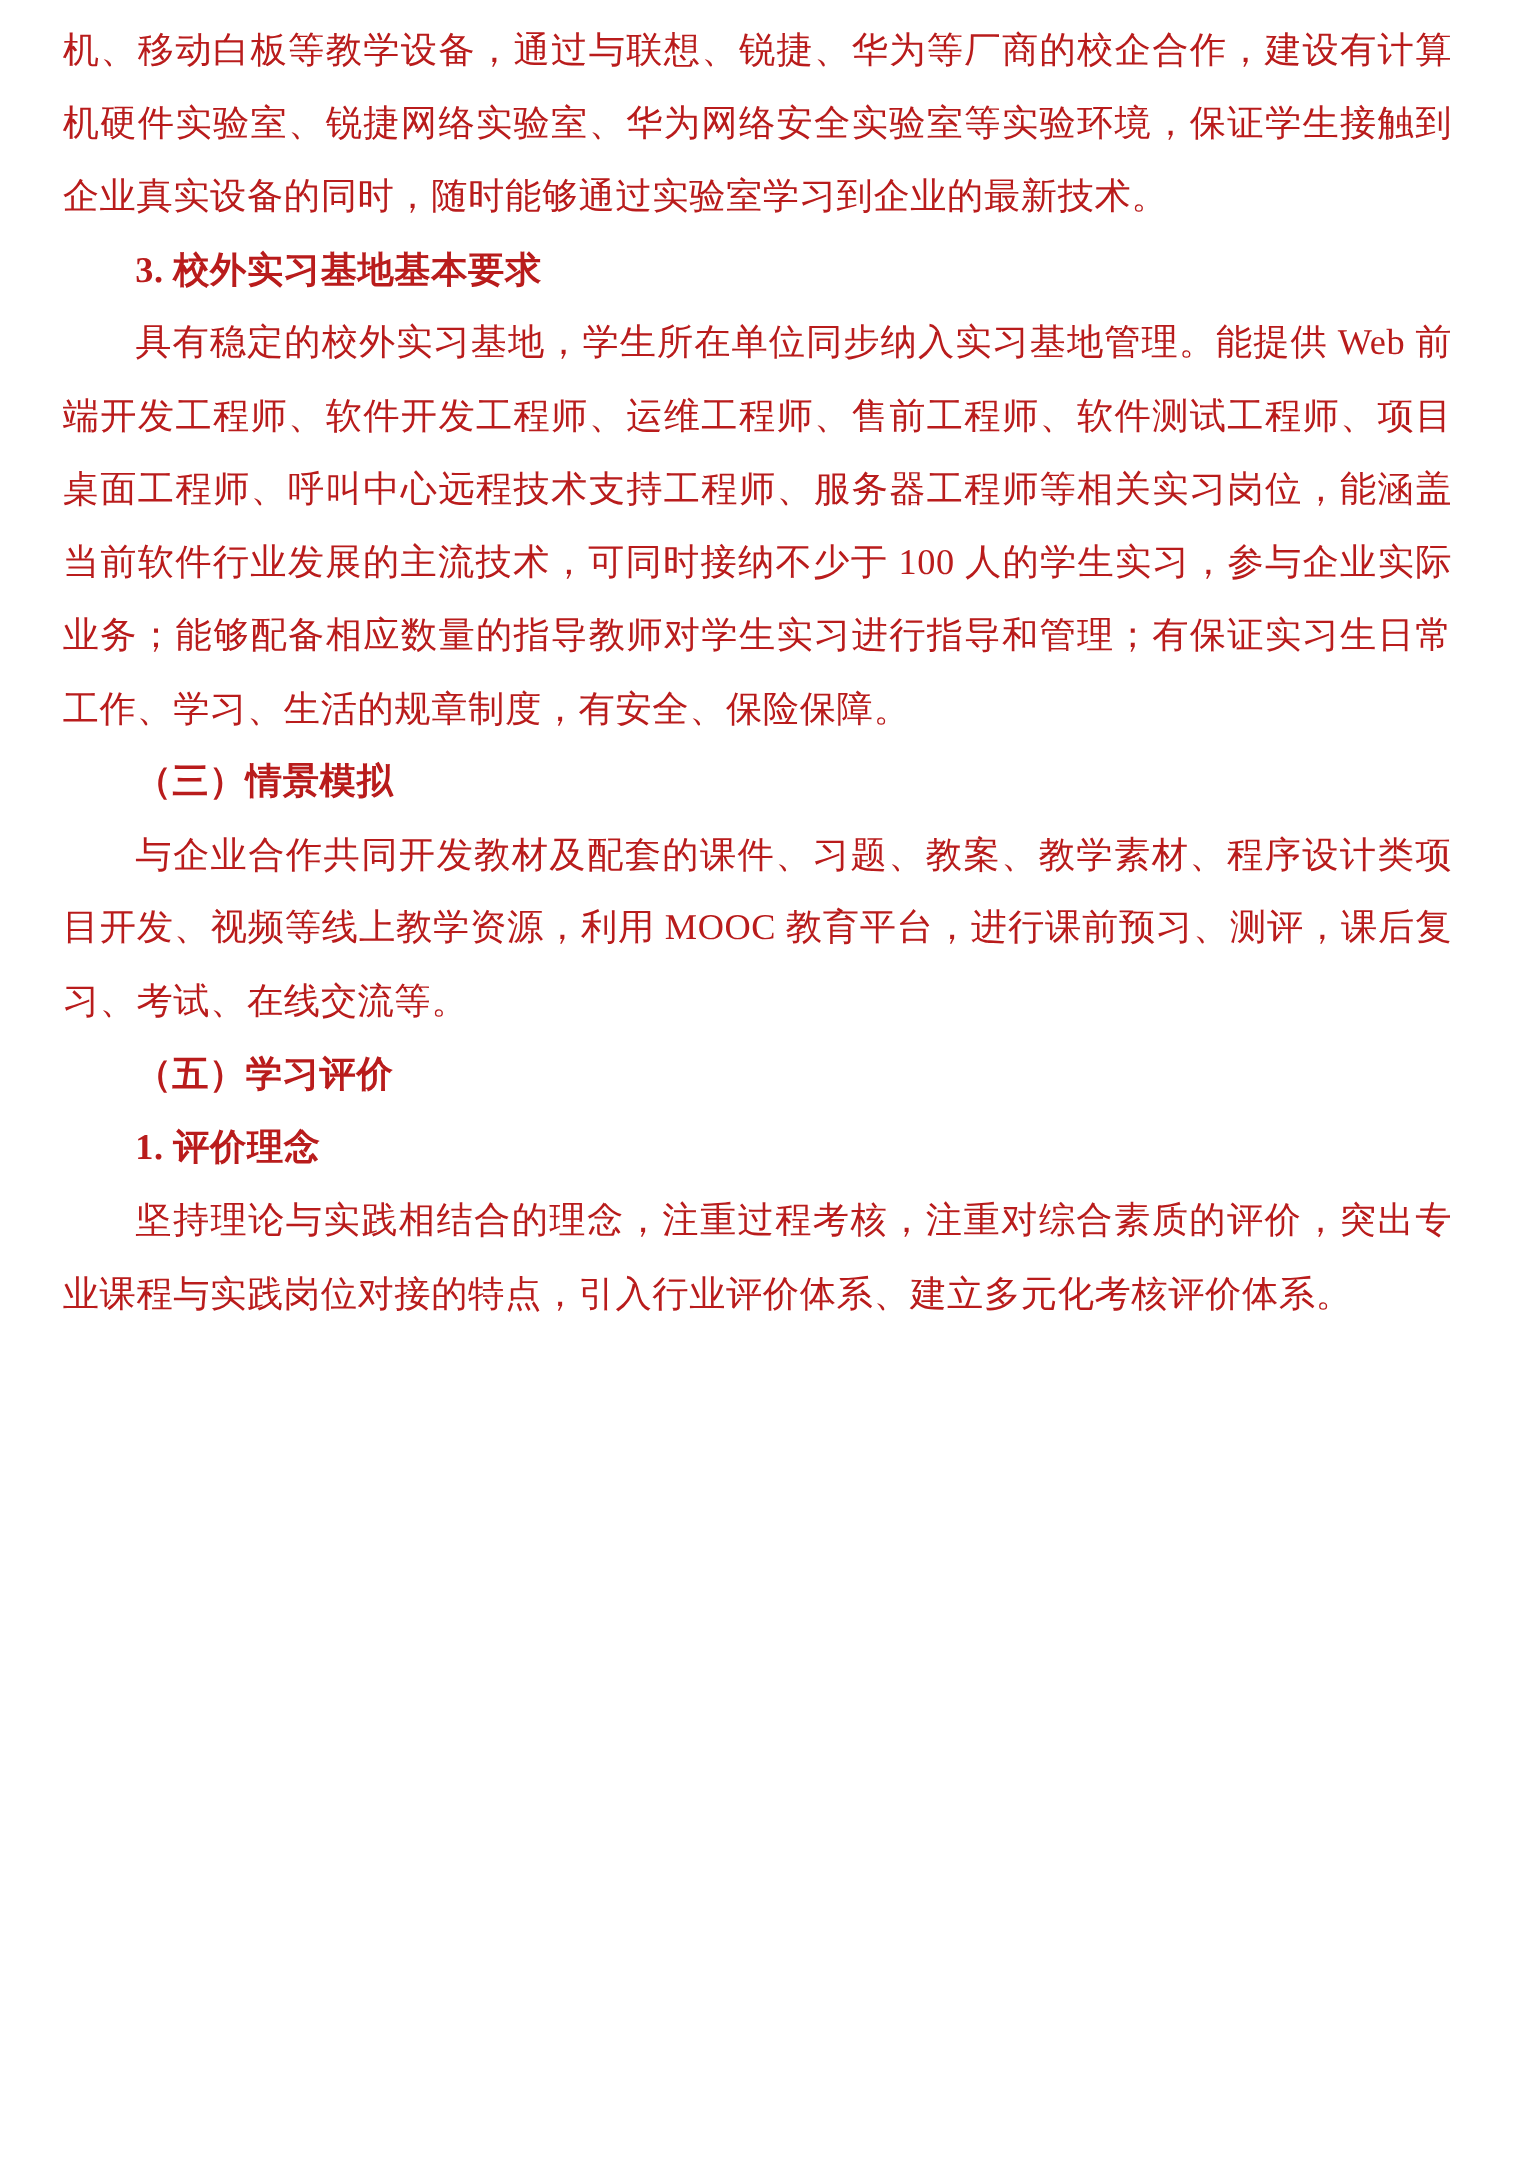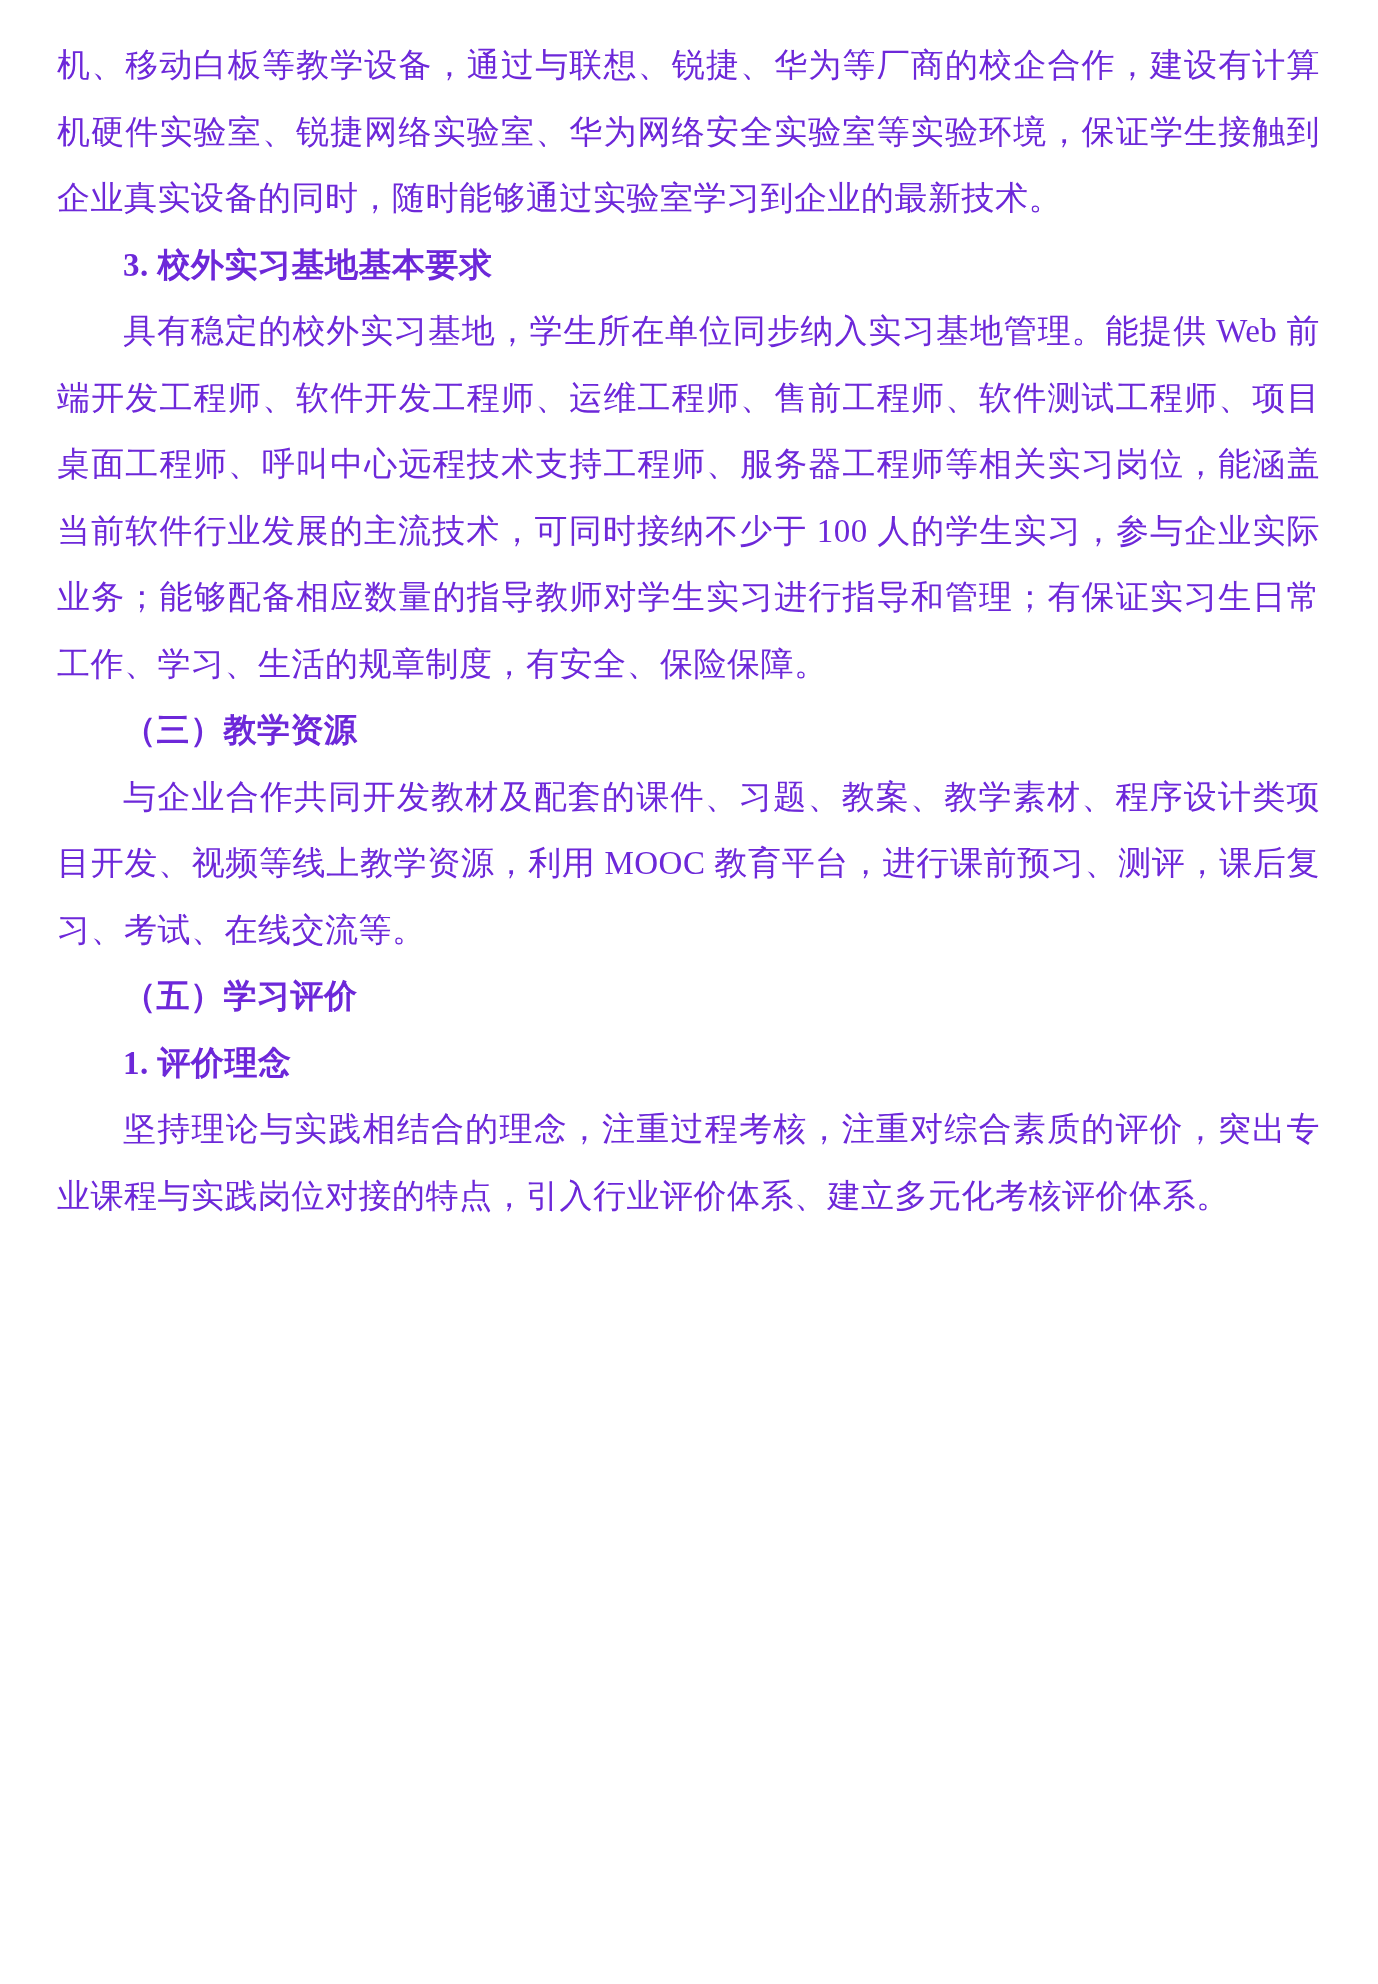--- a/index.html
+++ b/index.html
@@ -11,25 +11,25 @@
     position: relative;
     width: 1378px;
     height: 1984px;
     background: #ffffff;
     overflow: hidden;
     font-family: "Liberation Serif", "DejaVu Serif", serif;
   }
   .content {
     position: absolute;
     left: 57px;
-    top: 32px;
+    top: 13px;
     width: 1263px;
     font-size: 33px;
     line-height: 66.5px;
-    color: #6d28d9;
+    color: #b91c1c;
     text-align: justify;
     letter-spacing: 0.5px;
   }
   .content p {
     margin: 0;
     padding: 0;
   }
   p.para {
     text-indent: 2em;
   }
@@ -42,19 +42,19 @@
   }
 </style>
 </head>
 <body>
 
 <div class="page">
   <div class="content">
     <p class="para-cont">机、移动白板等教学设备，通过与联想、锐捷、华为等厂商的校企合作，建设有计算机硬件实验室、锐捷网络实验室、华为网络安全实验室等实验环境，保证学生接触到企业真实设备的同时，随时能够通过实验室学习到企业的最新技术。</p>
     <p class="heading">3. 校外实习基地基本要求</p>
     <p class="para">具有稳定的校外实习基地，学生所在单位同步纳入实习基地管理。能提供 Web 前端开发工程师、软件开发工程师、运维工程师、售前工程师、软件测试工程师、项目桌面工程师、呼叫中心远程技术支持工程师、服务器工程师等相关实习岗位，能涵盖当前软件行业发展的主流技术，可同时接纳不少于 100 人的学生实习，参与企业实际业务；能够配备相应数量的指导教师对学生实习进行指导和管理；有保证实习生日常工作、学习、生活的规章制度，有安全、保险保障。</p>
-    <p class="heading">（三）教学资源</p>
+    <p class="heading">（三）情景模拟</p>
     <p class="para">与企业合作共同开发教材及配套的课件、习题、教案、教学素材、程序设计类项目开发、视频等线上教学资源，利用 MOOC 教育平台，进行课前预习、测评，课后复习、考试、在线交流等。</p>
     <p class="heading">（五）学习评价</p>
     <p class="heading">1. 评价理念</p>
     <p class="para">坚持理论与实践相结合的理念，注重过程考核，注重对综合素质的评价，突出专业课程与实践岗位对接的特点，引入行业评价体系、建立多元化考核评价体系。</p>
   </div>
 </div>
 
 </body></html>

